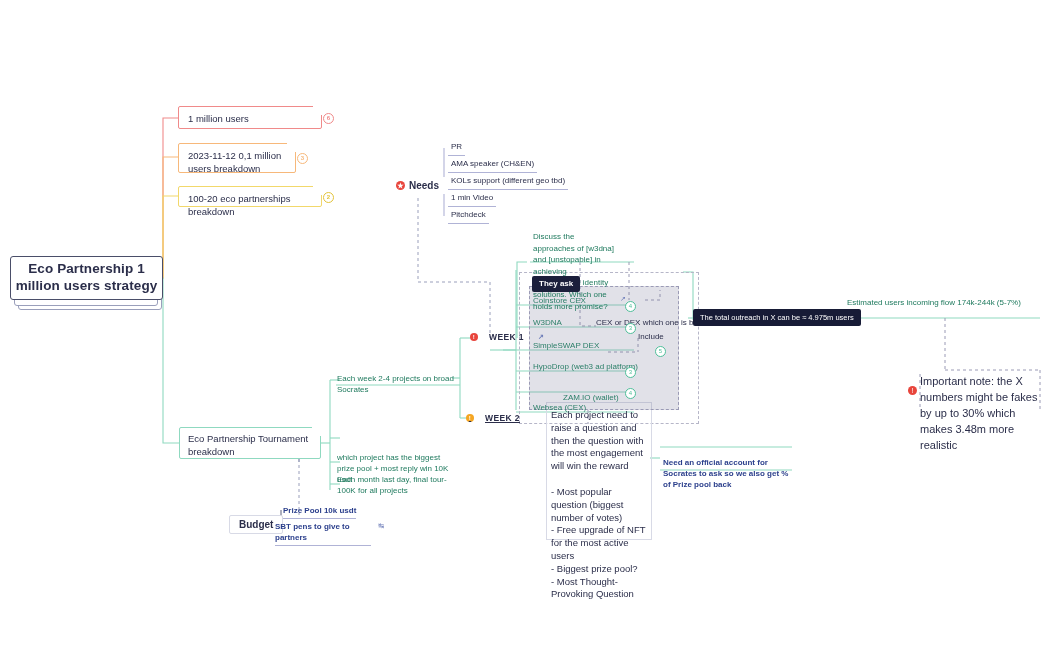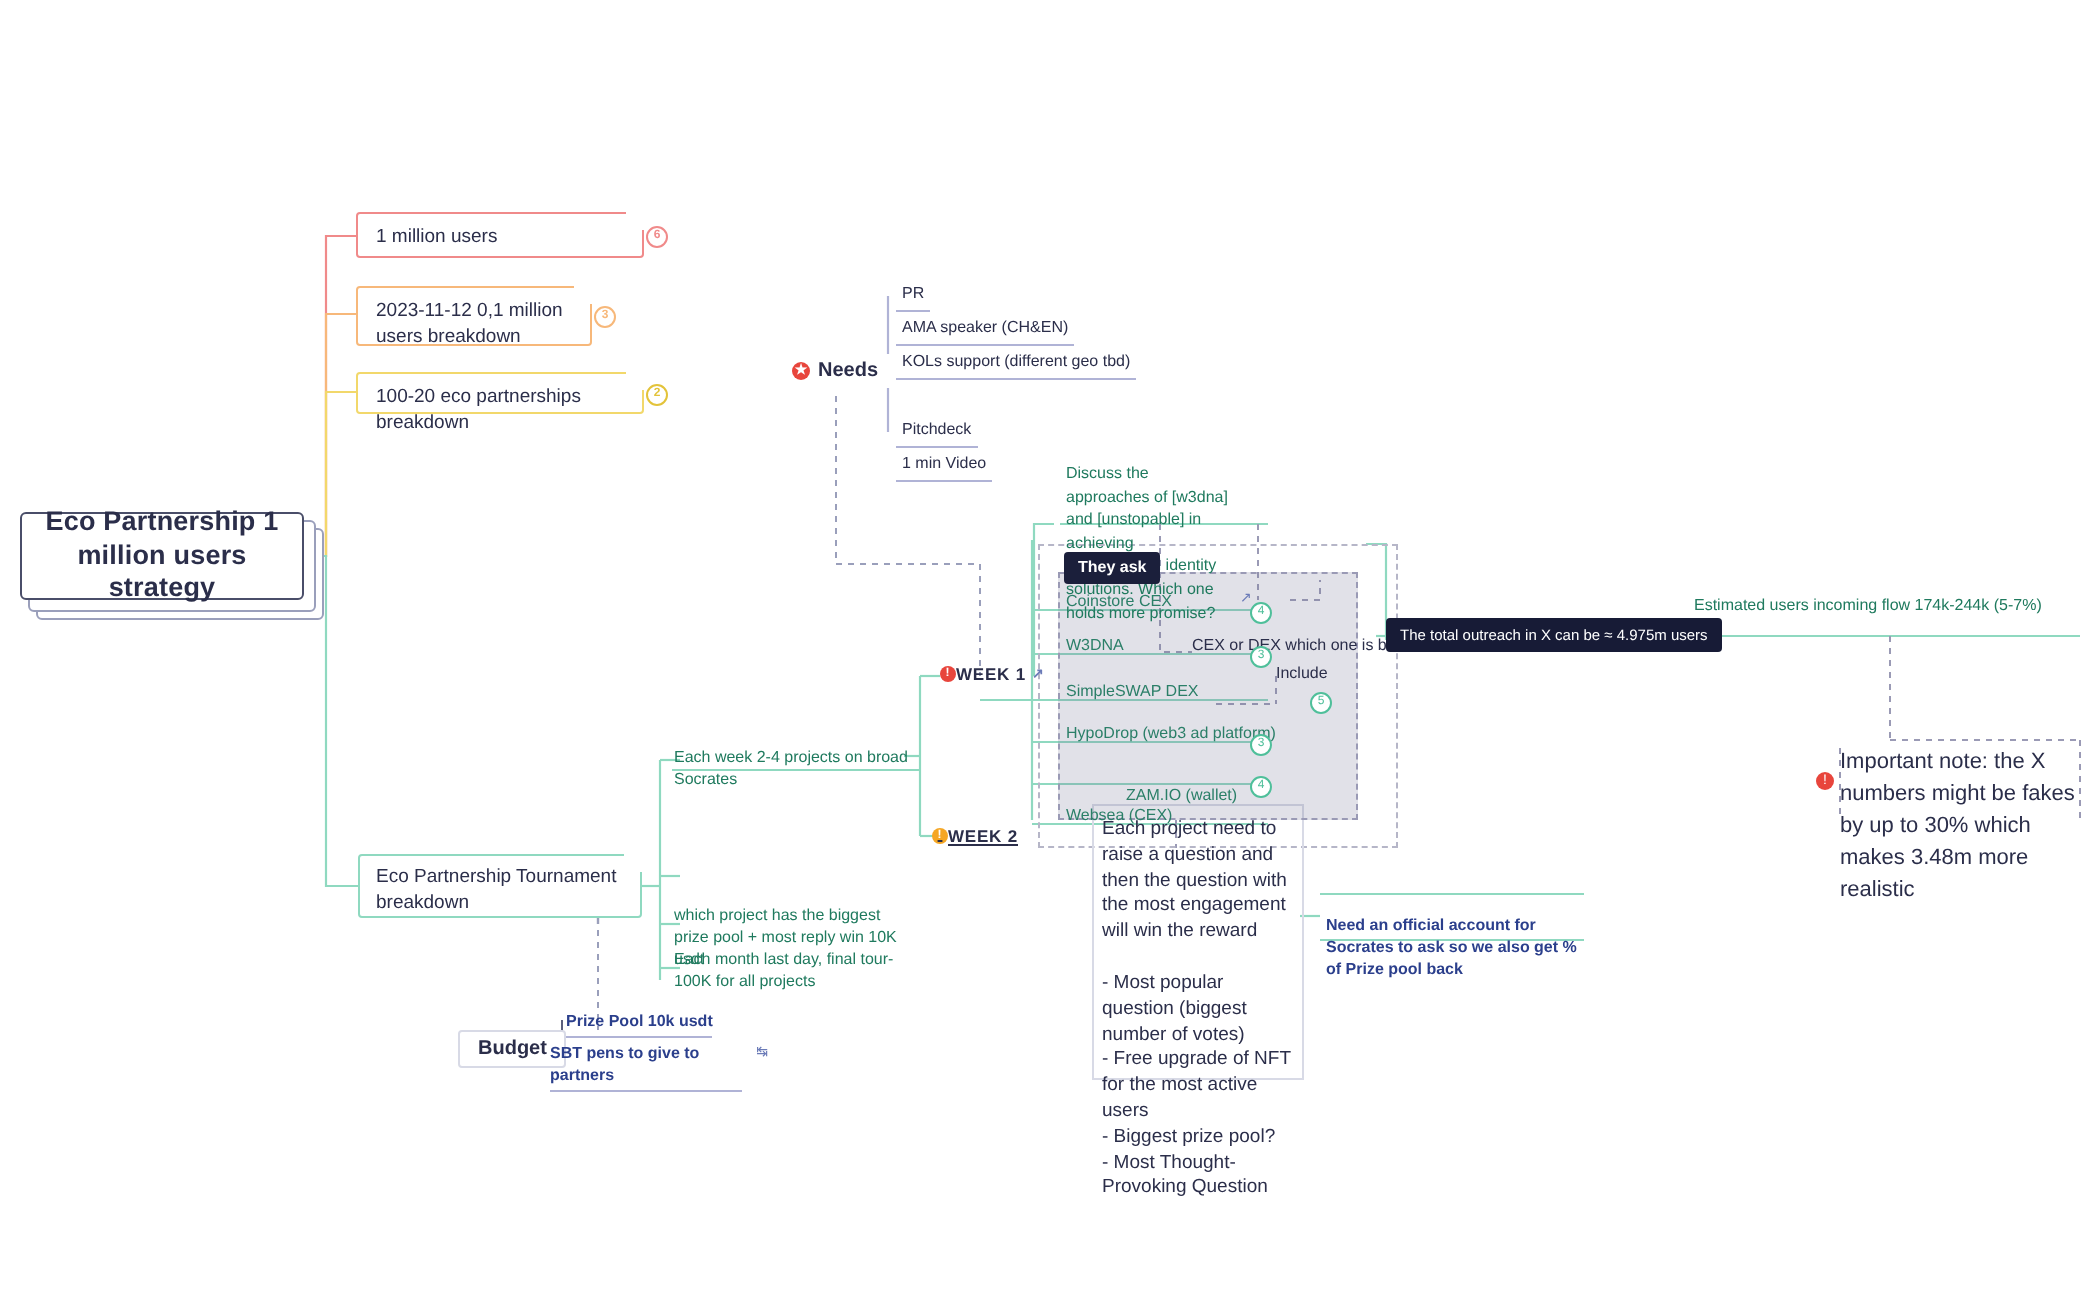--- a/index.html
+++ b/index.html
@@ -29,21 +29,21 @@
     pointer-events: none;
   }
   .node {
     position: absolute;
     box-sizing: border-box;
     background: #ffffff;
   }
   
   .root {
     left: 10px; top: 256px;
-    width: 142px; height: 44px;
+    width: 153px; height: 44px;
     border: 1px solid #4a4e69;
     border-radius: 3px;
     display: flex;
     align-items: center;
     justify-content: center;
     text-align: center;
     font-size: 13.5px;
     font-weight: 700;
     line-height: 1.25;
     color: #2b2e4a;
@@ -124,21 +124,21 @@
     z-index: 6;
   }
   .dot-red {
     width: 9px; height: 9px; border-radius: 50%;
     background: #e8453c;
     display: inline-flex; align-items: center; justify-content: center;
     color: #fff; font-size: 7px; line-height: 1;
   }
   .week {
     position: absolute;
-    display: flex; align-items: center; gap: 0;
+    display: flex; align-items: center; gap: 11px;
     font-size: 8.5px;
     font-weight: 700;
     color: #2b2e4a;
     letter-spacing: .4px;
     background: transparent;
     z-index: 6;
   }
   .dot-orange {
     width: 8px; height: 8px; border-radius: 50%;
     background: #f5a623;
@@ -392,21 +392,21 @@
     <span class="badge-num">2</span>
   </div>
 
   <div class="needs">
     <span class="dot-red">★</span>
     <span>Needs</span>
   </div>
   <div class="leaf u-purple" style="left:448px; top:140px;">PR</div>
   <div class="leaf u-purple" style="left:448px; top:157px;">AMA speaker (CH&amp;EN)</div>
   <div class="leaf u-purple" style="left:448px; top:174px;">KOLs support (different geo tbd)</div>
-  <div class="leaf u-purple" style="left:448px; top:191px;margin-top:34px;">1 min Video</div>
+  <div class="leaf u-purple" style="left:448px; top:191px;">1 min Video</div>
   <div class="leaf u-purple" style="left:448px; top:208px;">Pitchdeck</div>
 
   <div class="week" style="left:470px; top:332px;">
     <span class="dot-orange" style="background:#e8453c;">!</span>
     <span>WEEK 1</span>
     <span class="ext-icon">↗</span>
   </div>
   <div class="week" style="left:466px; top:413px;text-decoration:underline;">
     <span class="dot-orange">!</span>
     <span>WEEK 2</span>

